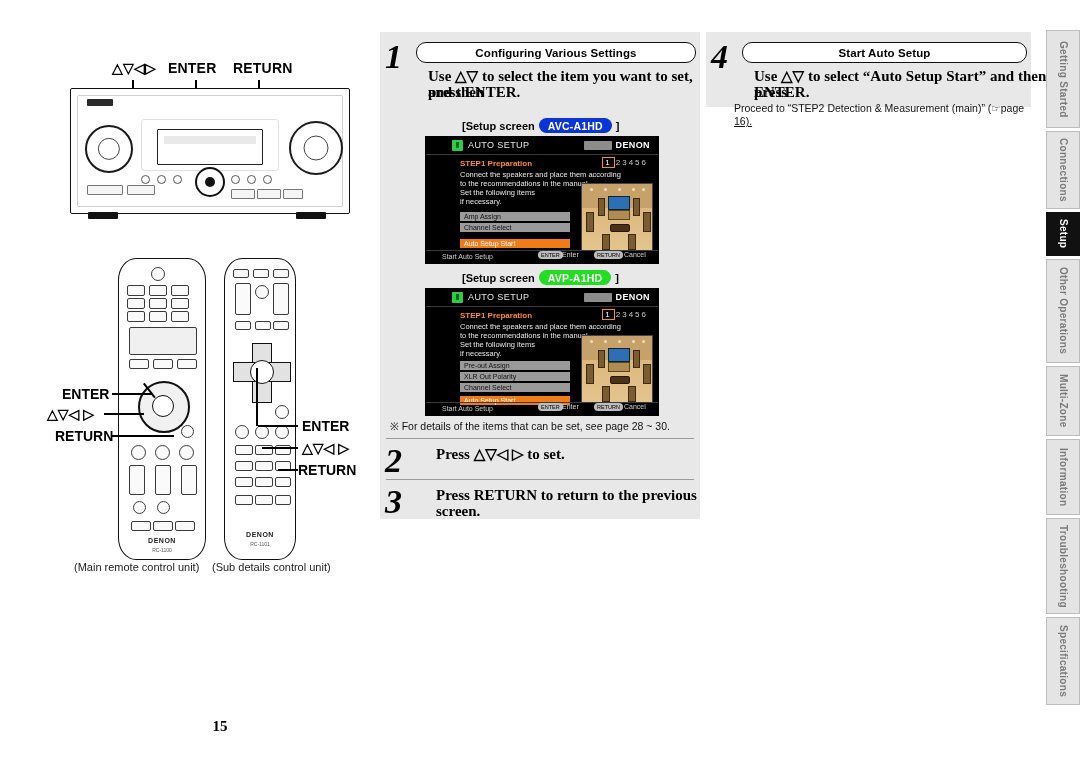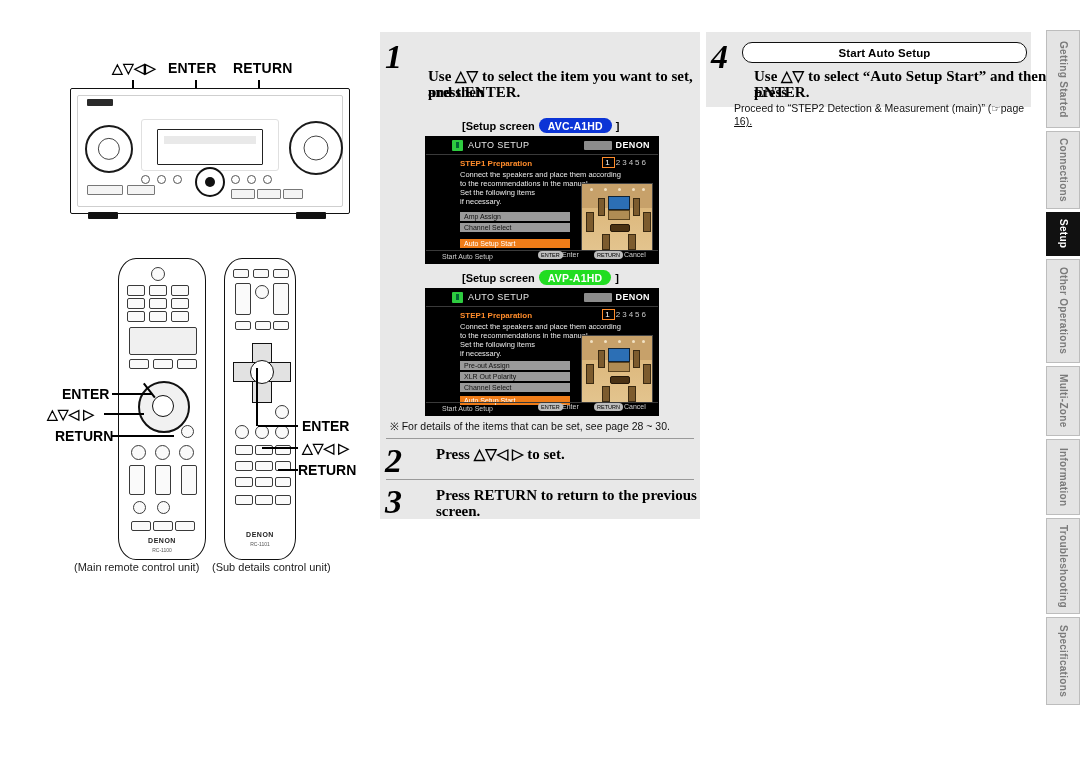--- a/index.html
+++ b/index.html
@@ -377,20 +377,23 @@
       <div class="leader" style="left:278px; top:469px; width:20px; height:1.6px;"></div>
     </div>
 
     <div class="remote-caption cap-main">(Main remote control unit)</div>
     <div class="remote-caption cap-sub">(Sub details control unit)</div>
   </div>
 
   <div class="center-panel">
 
     <div class="step-num" style="left:5px; top:8px;">1</div>
+    <div class="banner" style="left:36px; top:10px; width:278px;">
+      <span>Configuring Various Settings</span>
+    </div>
     <div class="body-bold" style="left:28px; top:36px; width:290px;">Use △▽ to select the item you want to set, and then</div>
     <div class="body-bold" style="left:28px; top:52px; width:290px;">press ENTER.</div>
 
     <div class="setup-label" style="left:82px; top:86px;">
       <span>[Setup screen</span>
       <span class="badge badge-blue">AVC-A1HD</span>
       <span>]</span>
     </div>
 
     <div class="osd" style="left:45px; top:104px; width:232px; height:126px;">
@@ -534,14 +537,15 @@
       <span>Information</span>
     </div>
     <div class="tab" style="height:96px;">
       <span>Troubleshooting</span>
     </div>
     <div class="tab" style="height:88px;">
       <span>Specifications</span>
     </div>
   </div>
 
+  <div class="page-number">15</div>
 
 </div>
 
 </body></html>

